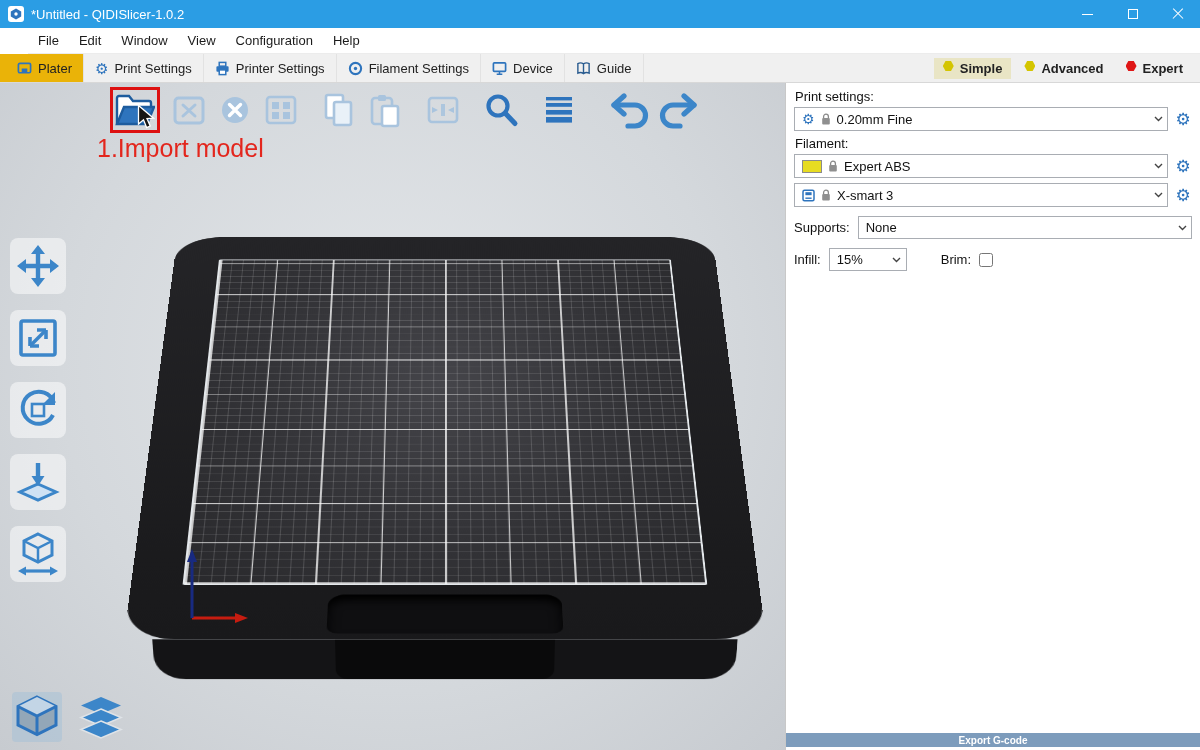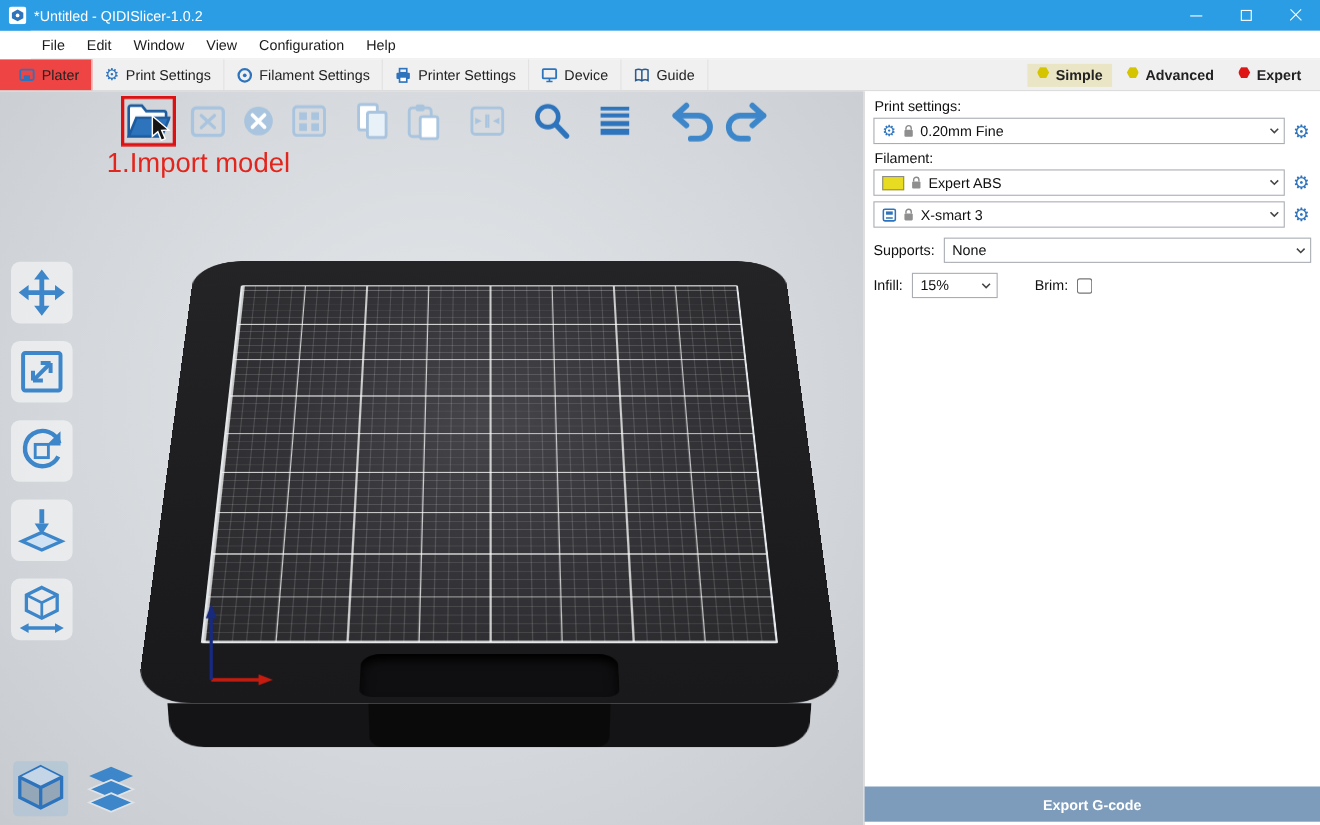--- a/index.html
+++ b/index.html
@@ -17,21 +17,21 @@
   .glyph-close i:nth-child(1){ transform:rotate(45deg); }
   .glyph-close i:nth-child(2){ transform:rotate(-45deg); }
 
   
   .menubar { height:26px; background:#fff; border-bottom:1px solid #ececec; display:flex; align-items:center; font-size:13px; color:#1b1b1b;margin-left:28px; }
   .menu-item { padding:0 10px; height:100%; display:flex; align-items:center; }
 
   
   .tabbar { height:29px; background:#f0f0f0; border-bottom:1px solid #d8d8d8; display:flex; align-items:center; font-size:13px; color:#222; }
   .tab { height:100%; display:flex; align-items:center; gap:6px; padding:0 11px; border-right:1px solid #e2e2e2; }
-  .tab.active { background:#ef4444;padding-left:17px; }
+  .tab.active { background:#eab308;padding-left:17px; }
   .tab .gearchar { color:#2e74bd; font-size:15px; line-height:1; }
   .modes { margin-left:auto; display:flex; align-items:center; margin-right:8px; gap:4px; }
   .mode { display:flex; gap:6px; padding:3px 9px; font-weight:bold; }
   .mode.active { background:#e9e5c5; }
   .dot { width:11px; height:11px; display:inline-block; clip-path:polygon(25% 5%,75% 5%,100% 50%,75% 95%,25% 95%,0% 50%); }
 
   
   .main { display:flex; height:667px; }
   .viewport { position:relative; width:785px; height:667px; overflow:hidden;
     background: radial-gradient(ellipse at 50% 42%, #e3e6e9 0%, #d4d8dc 60%, #c7cbd0 100%); }
@@ -85,22 +85,22 @@
   .combo-text { white-space:nowrap; }
   .chev { margin-left:auto; width:18px; align-self:stretch; display:flex; align-items:center; justify-content:center; }
   .gearbtn { border:none; background:transparent; color:#2e74bd; font-size:17px; line-height:1; width:18px; padding:0; }
   .gearchar-sm { color:#2e74bd; font-size:14px; line-height:1; }
   .swatch { width:20px; height:13px; border:1px solid #8b8b8b; display:inline-block; }
   .inline-row { display:flex; align-items:center; margin-top:9px; margin-bottom:2px; gap:8px; }
   .supports-combo { flex:1; height:23px; }
   .infill-combo { flex:0 0 78px; height:23px; }
   .brim-label { margin-left:26px; }
   .brim-check { width:14px; height:14px; }
-  .export-btn { position:absolute; left:0; right:0; bottom:3px; height:32px; border:none;
-    color:#fff; font-weight:bold; font-size:13px; font-family:"Liberation Sans",sans-serif; }
+  .export-btn { position:absolute; left:0; right:0; bottom:3px; height:14px; border:none;
+    color:#fff; font-weight:bold; font-size:10px; font-family:"Liberation Sans",sans-serif; }
 </style>
 </head>
 <body>
 
 <div class="titlebar">
   <span class="app-icon">
     <svg width="16" height="16" viewBox="0 0 16 16">
         <rect width="16" height="16" rx="3" fill="#fff"></rect>
         <path d="M8 2.6 L13.2 5.5 V10.5 L8 13.4 L2.8 10.5 V5.5 Z" fill="#2e74bd"></path>
         <circle cx="8" cy="8" r="1.7" fill="#fff"></circle>
@@ -139,32 +139,32 @@
         <rect x="5" y="8" width="6" height="4.5" fill="#2e74bd"></rect>
       </svg>
     <span>Plater</span>
   </span>
   <span class="tab">
     <span class="gearchar">⚙</span>
     <span>Print Settings</span>
   </span>
   <span class="tab">
     <svg width="15" height="15" viewBox="0 0 16 16">
-        <circle cx="8" cy="8" r="6" fill="none" stroke="#2e74bd" stroke-width="2.2"></circle>
-        <circle cx="8" cy="8" r="1.8" fill="#2e74bd"></circle>
-      </svg>
-    <span>Filament Settings</span>
-  </span>
-  <span class="tab">
-    <svg width="15" height="15" viewBox="0 0 16 16">
         <rect x="4.5" y="1.5" width="7" height="4" fill="none" stroke="#2e74bd" stroke-width="1.6"></rect>
         <rect x="1.5" y="5.5" width="13" height="6" rx="1" fill="#2e74bd"></rect>
         <rect x="4.5" y="9.5" width="7" height="5" fill="#fff" stroke="#2e74bd" stroke-width="1.6"></rect>
       </svg>
     <span>Printer Settings</span>
+  </span>
+  <span class="tab">
+    <svg width="15" height="15" viewBox="0 0 16 16">
+        <circle cx="8" cy="8" r="6" fill="none" stroke="#2e74bd" stroke-width="2.2"></circle>
+        <circle cx="8" cy="8" r="1.8" fill="#2e74bd"></circle>
+      </svg>
+    <span>Filament Settings</span>
   </span>
   <span class="tab">
     <svg width="15" height="15" viewBox="0 0 16 16">
         <rect x="1.5" y="2" width="13" height="9" rx="1" fill="none" stroke="#2e74bd" stroke-width="1.8"></rect>
         <path d="M8 11 V13.5 M5 14 h6" stroke="#2e74bd" stroke-width="1.6"></path>
       </svg>
     <span>Device</span>
   </span>
   <span class="tab">
     <svg width="15" height="15" viewBox="0 0 16 16">

